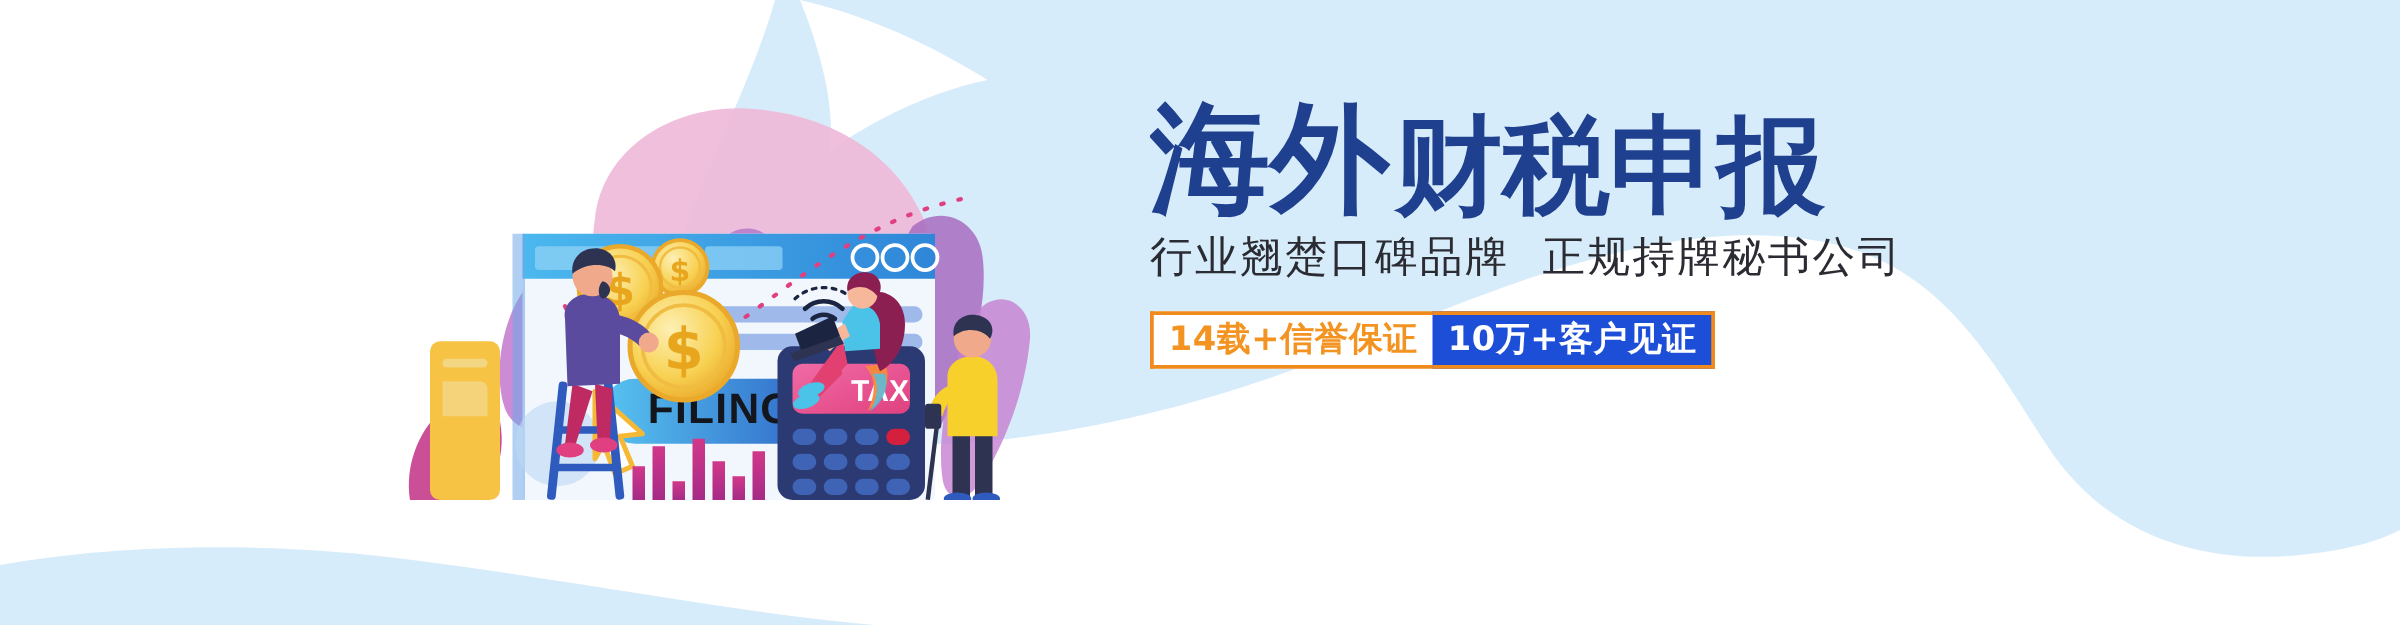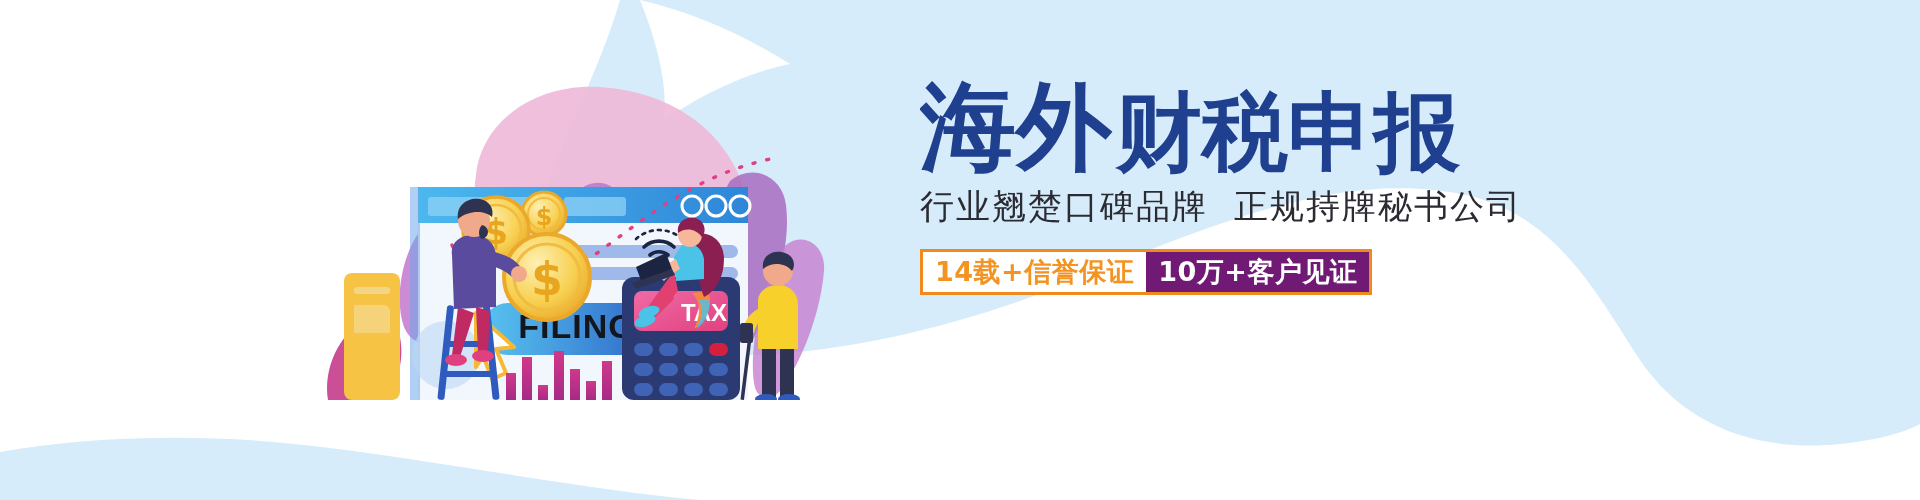--- a/index.html
+++ b/index.html
@@ -85,21 +85,21 @@
     box-sizing: border-box;
     line-height: 1;
   }
   .badge-outline {
     background: #ffffff;
     color: #f39422;
     border: 3px solid #f08a1c;
     border-right: none;
   }
   .badge-solid {
-    background: #701a75;
+    background: #1d4ed8;
     color: #ffffff;
     border: 3px solid #f08a1c;
     border-left: none;
   }
 </style>
 </head>
 <body>
 
 <div id="banner">
 

